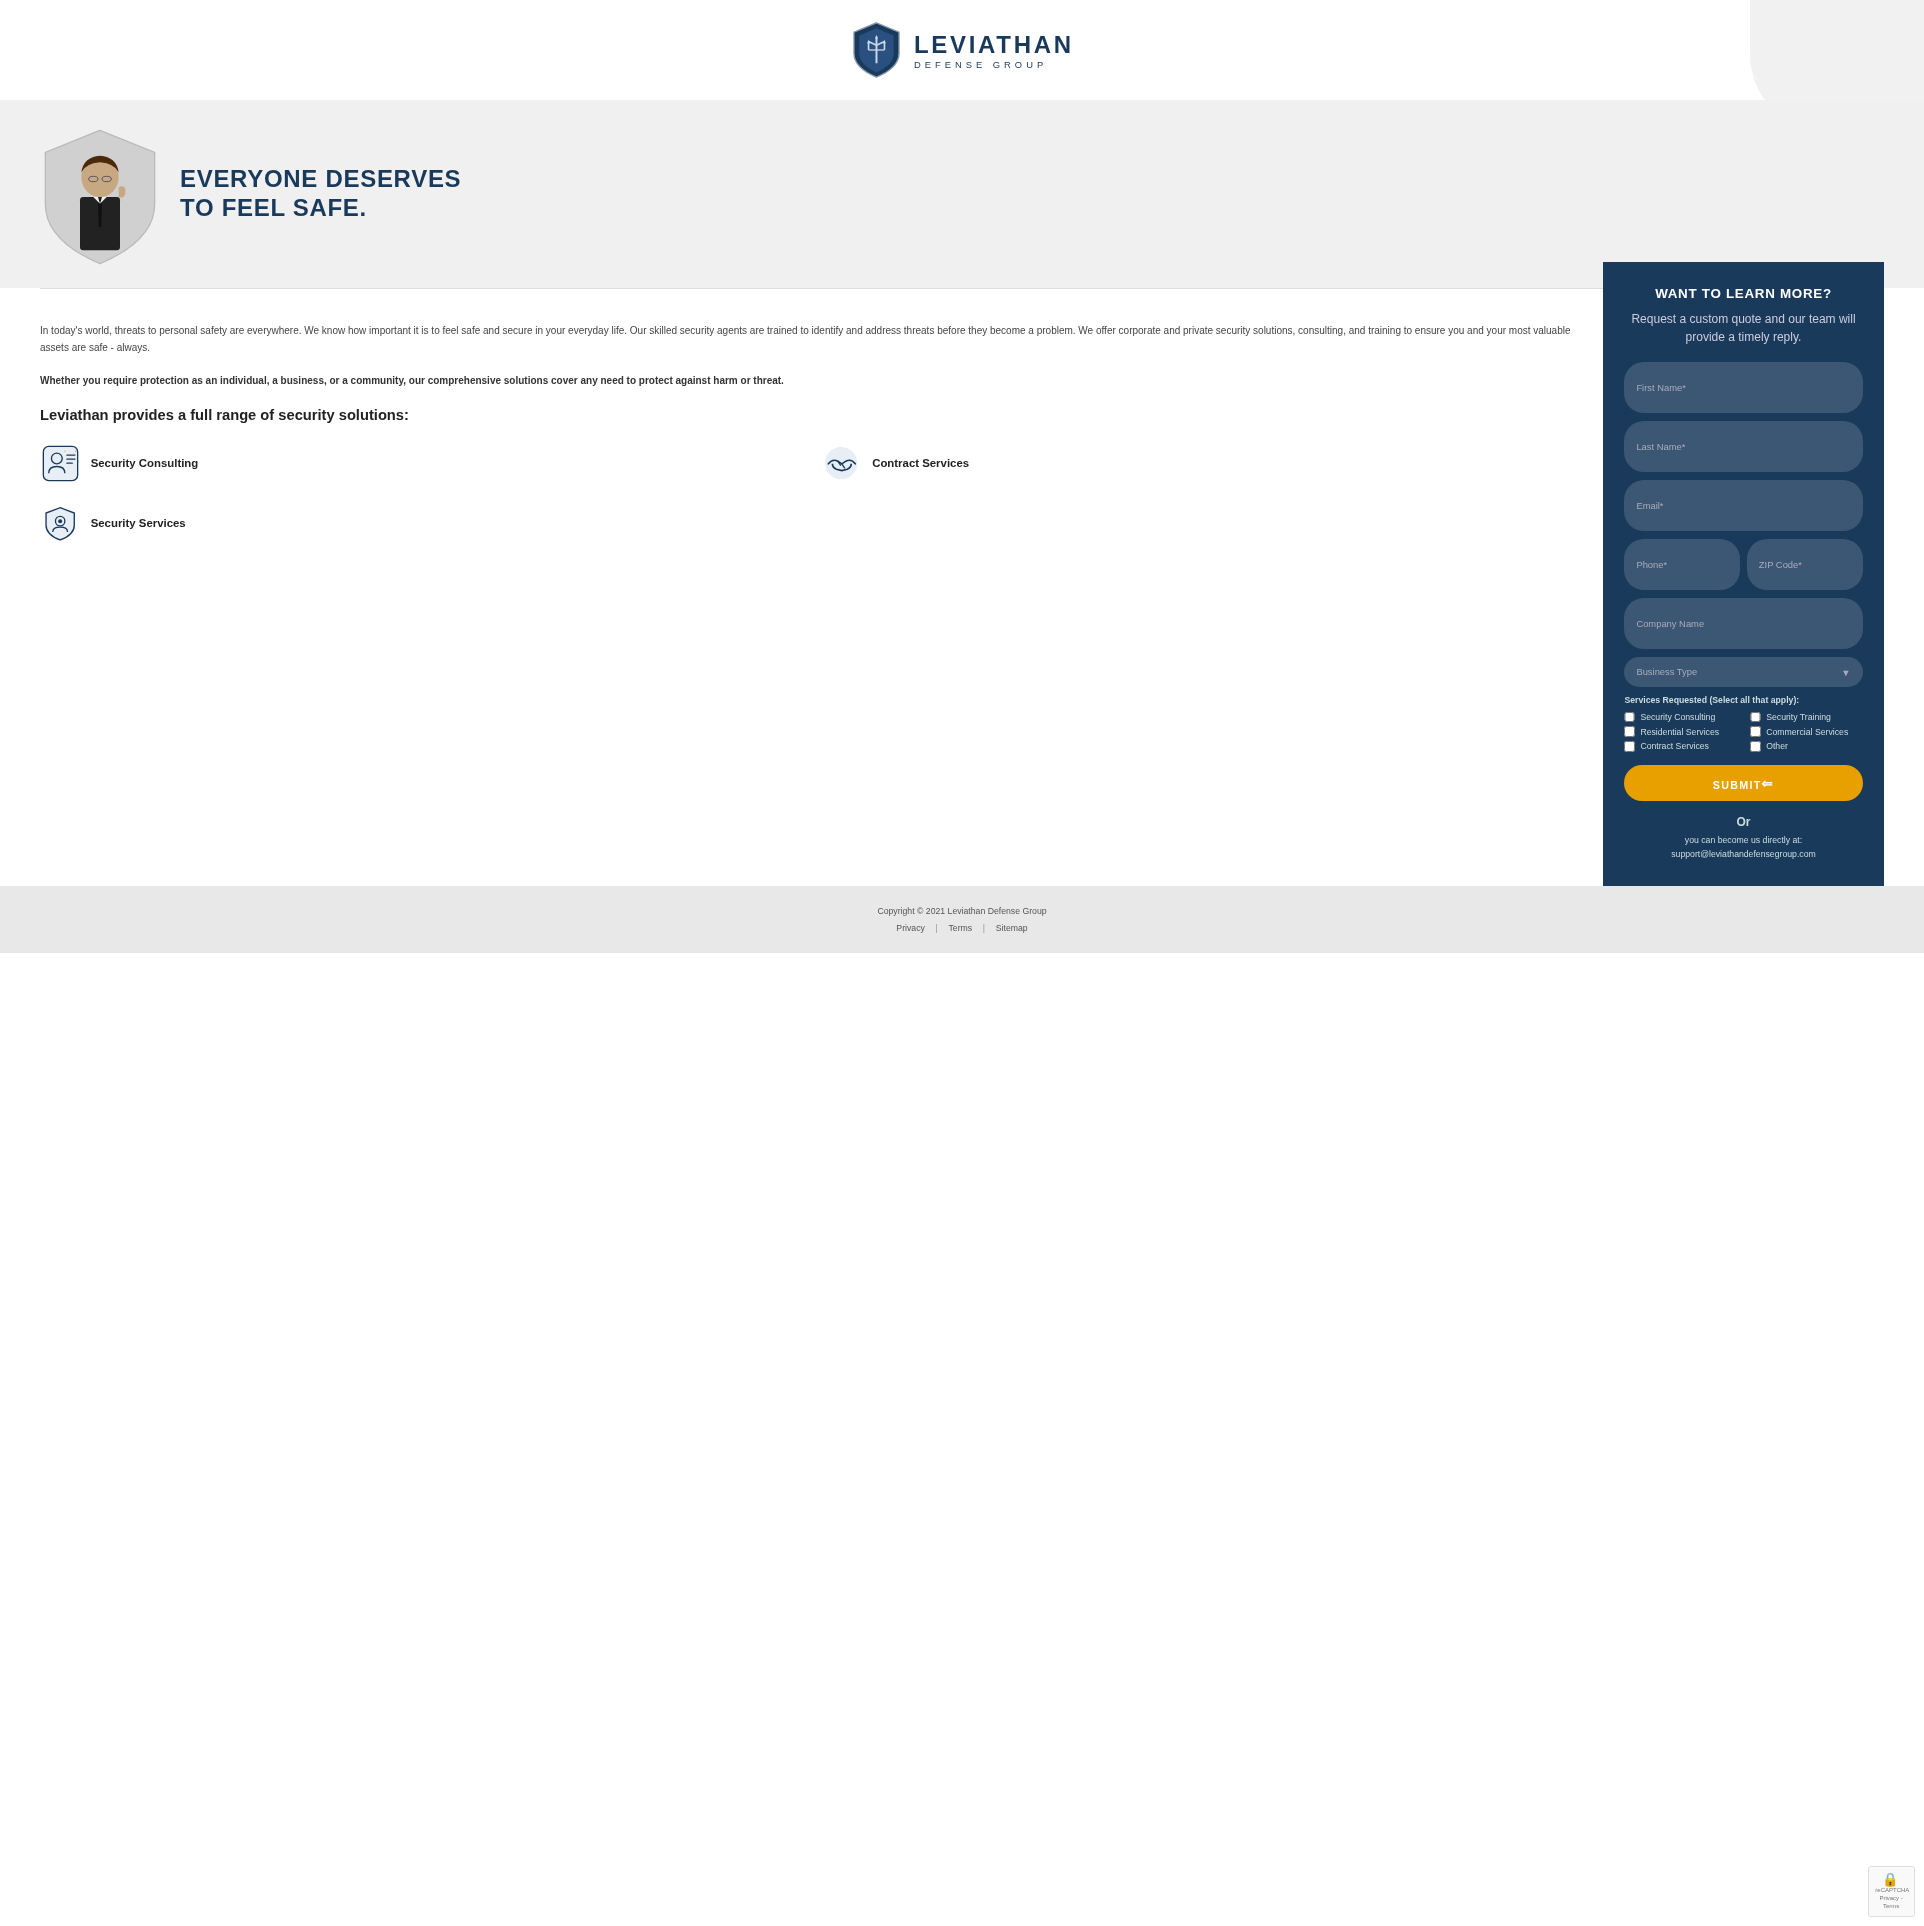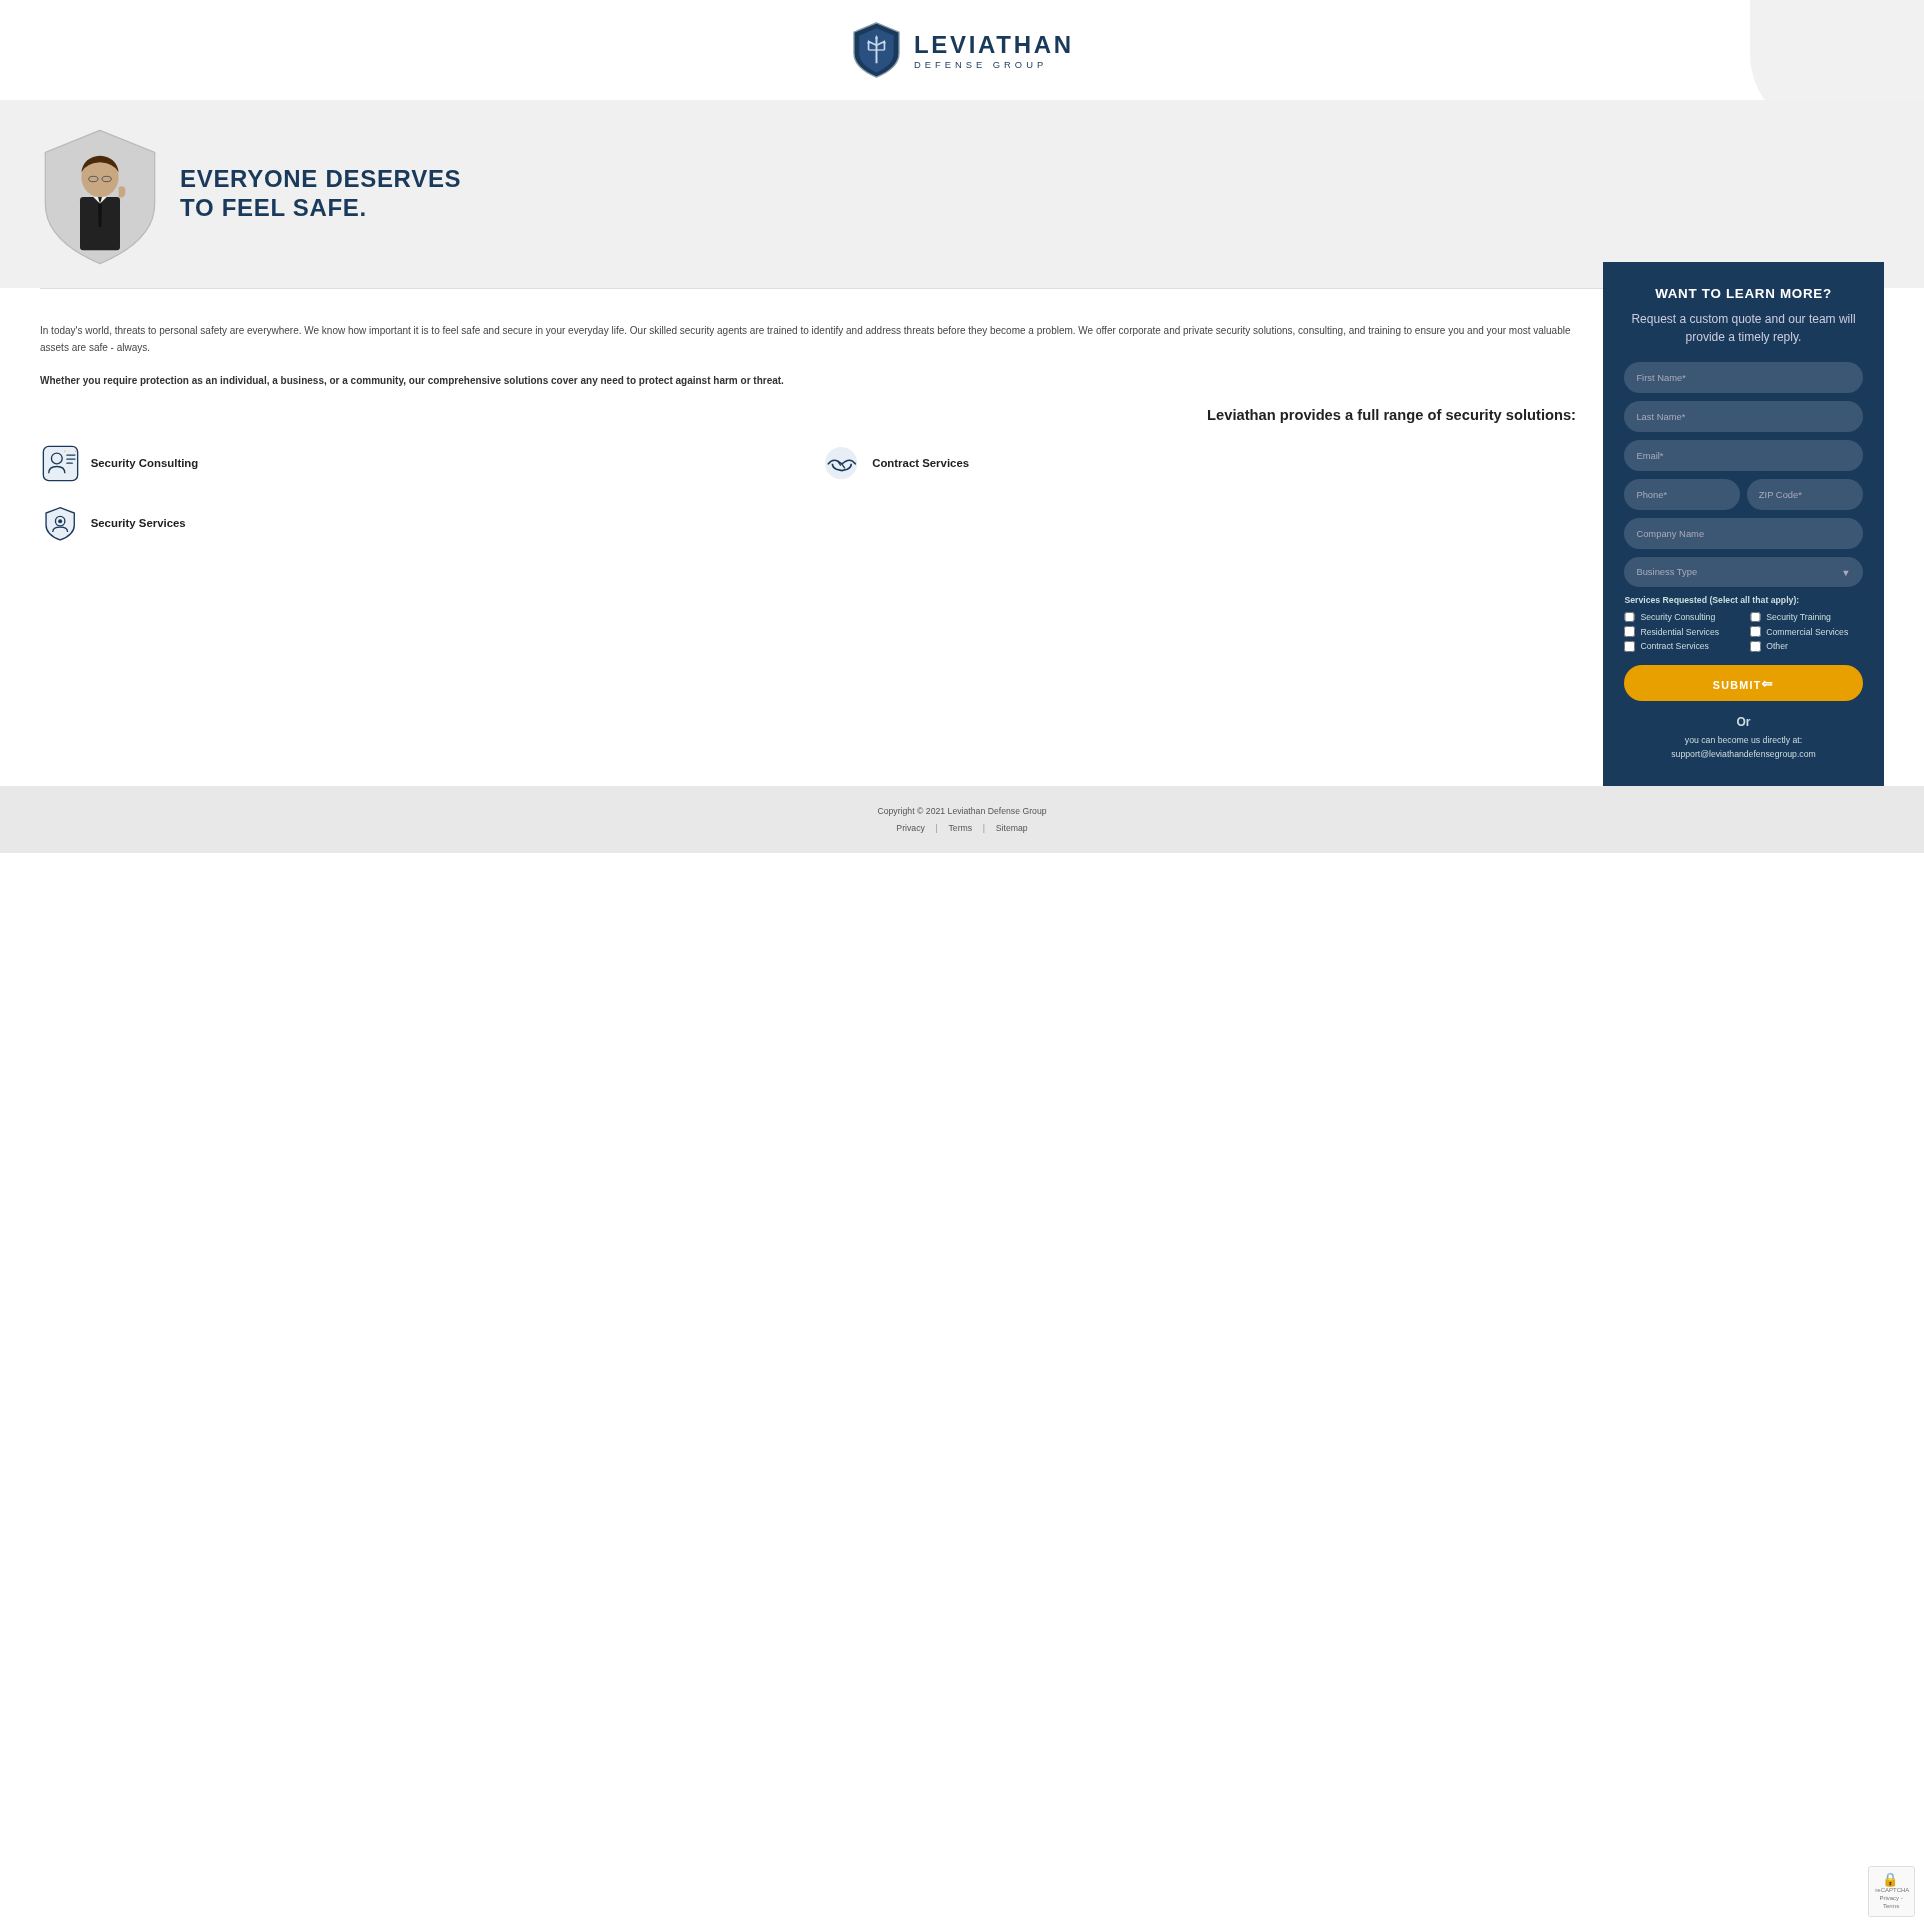--- a/index.html
+++ b/index.html
@@ -111,21 +111,20 @@
       font-weight: 700;
       line-height: 1.7;
       color: #333;
       margin-bottom: 18.7px;
     }
     .services-heading {
       font-size: 14.7px;
       font-weight: 700;
       color: #222;
       margin-bottom: 20px;
-      text-align: right;
     }
     .services-grid {
       display: grid;
       grid-template-columns: 1fr 1fr;
       gap: 20px 27px;
     }
     .service-item {
       display: flex;
       align-items: center;
       gap: 10.7px;
@@ -172,21 +171,21 @@
     .form-row {
       margin-bottom: 8px;
     }
     .form-row-double {
       display: flex;
       gap: 6.7px;
       margin-bottom: 8px;
     }
     .form-input {
       width: 100%;
-      padding: 10px 12px;
+      padding: 20px 12px;
       border-radius: 20px;
       border: none;
       background: rgba(255,255,255,0.15);
       color: #cdd;
       font-size: 9.4px;
       outline: none;
     }
     .form-input::placeholder {
       color: #aab;
     }

